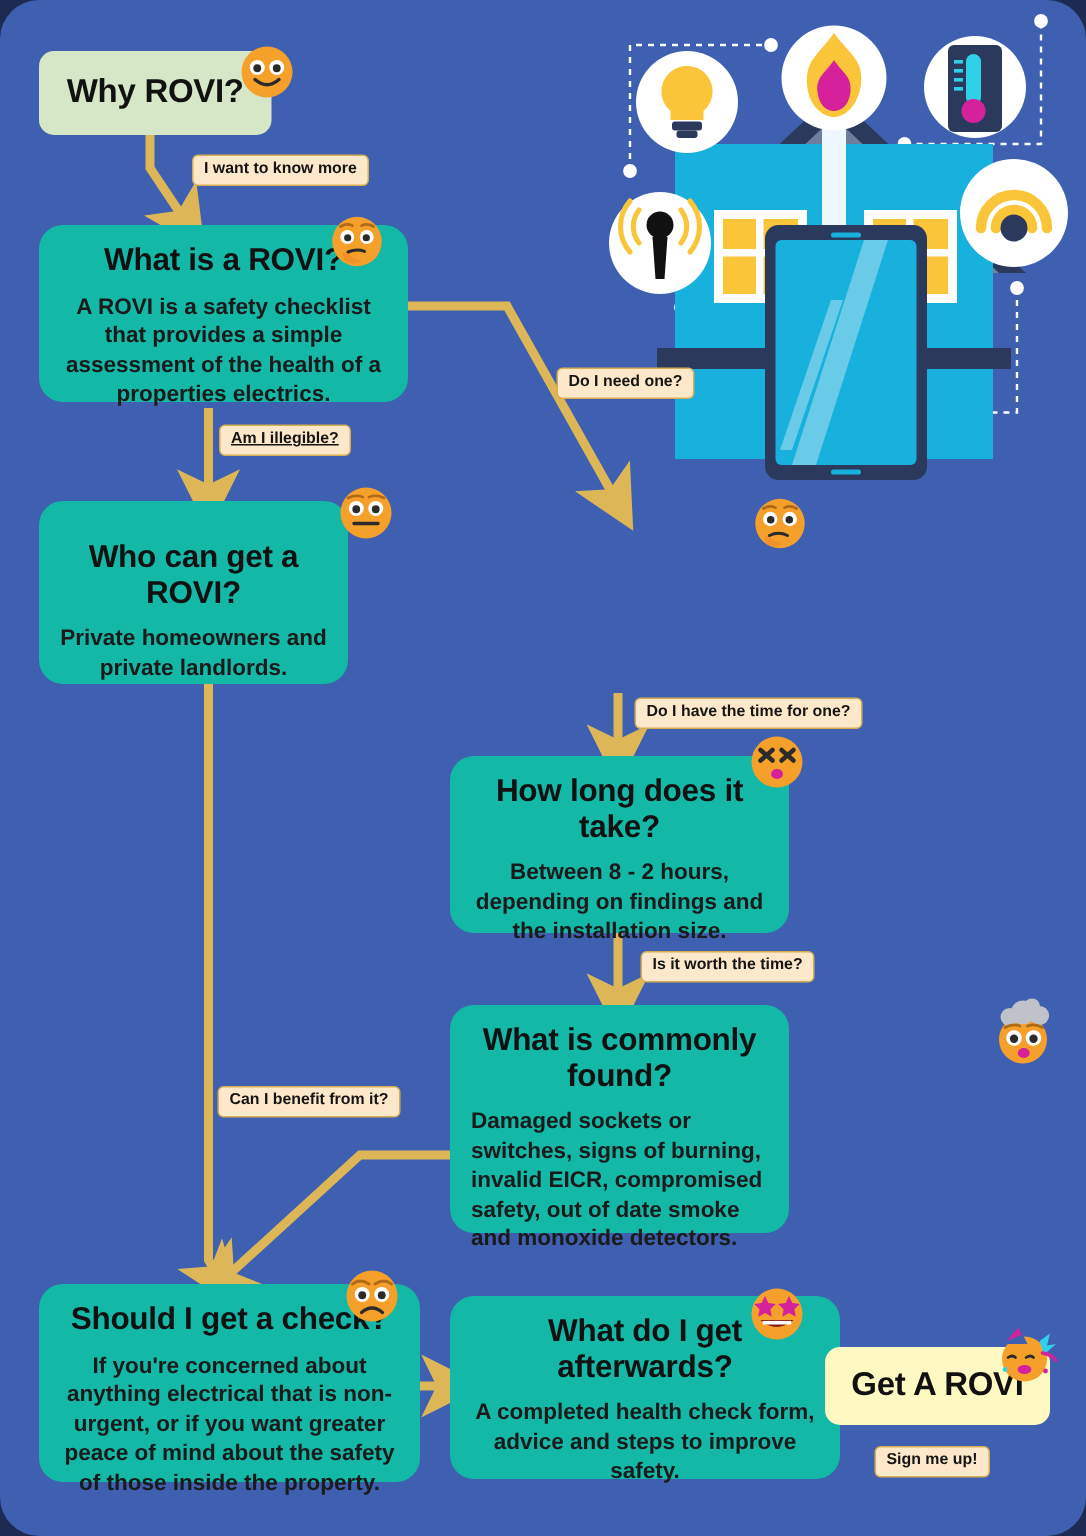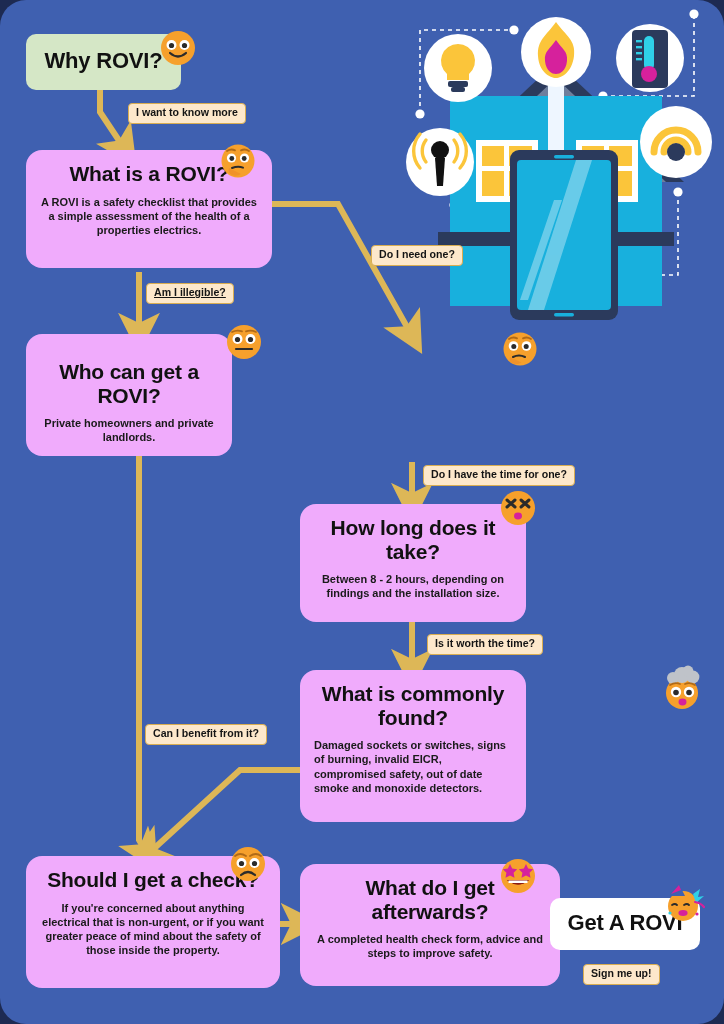--- a/index.html
+++ b/index.html
@@ -8,32 +8,32 @@
     font-family:"Liberation Sans","DejaVu Sans",sans-serif;
   }
   #canvas{
     position:relative;width:724px;height:1024px;
     background:#3f60b0;border-radius:26px;overflow:hidden;
   }
 
   
   .node{
     position:absolute;box-sizing:border-box;
-    background:#f0abfc;border-radius:16px;
+    background:#14b8a6;border-radius:16px;
     padding:12px 14px 14px;text-align:center;color:#121212;
   }
   .node.green{background:#d5e7c6;border-radius:10px;}
-  .node.pink{background:#ffffff;border-radius:10px;}
+  .node.pink{background:#fef9c3;border-radius:10px;}
   .node .title{
     font-weight:700;line-height:1.12;letter-spacing:-.2px;
     font-size:21px;color:#111;
   }
   .node.small-title .title{font-size:19px;}
   .node .body{
-    margin-top:9px;font-size:11px;line-height:1.3;
+    margin-top:9px;font-size:15px;line-height:1.3;
     font-weight:700;color:#1a1a1a;
   }
   .node.green .title,.node.pink .title{font-size:22px;}
 
   
   .pill{
     position:absolute;background:#fde8cb;border:1.6px solid #d8ad52;
     border-radius:4px;padding:3px 7px 4px;
     font-size:10.6px;font-weight:700;color:#141414;white-space:nowrap;
     line-height:1.1;

